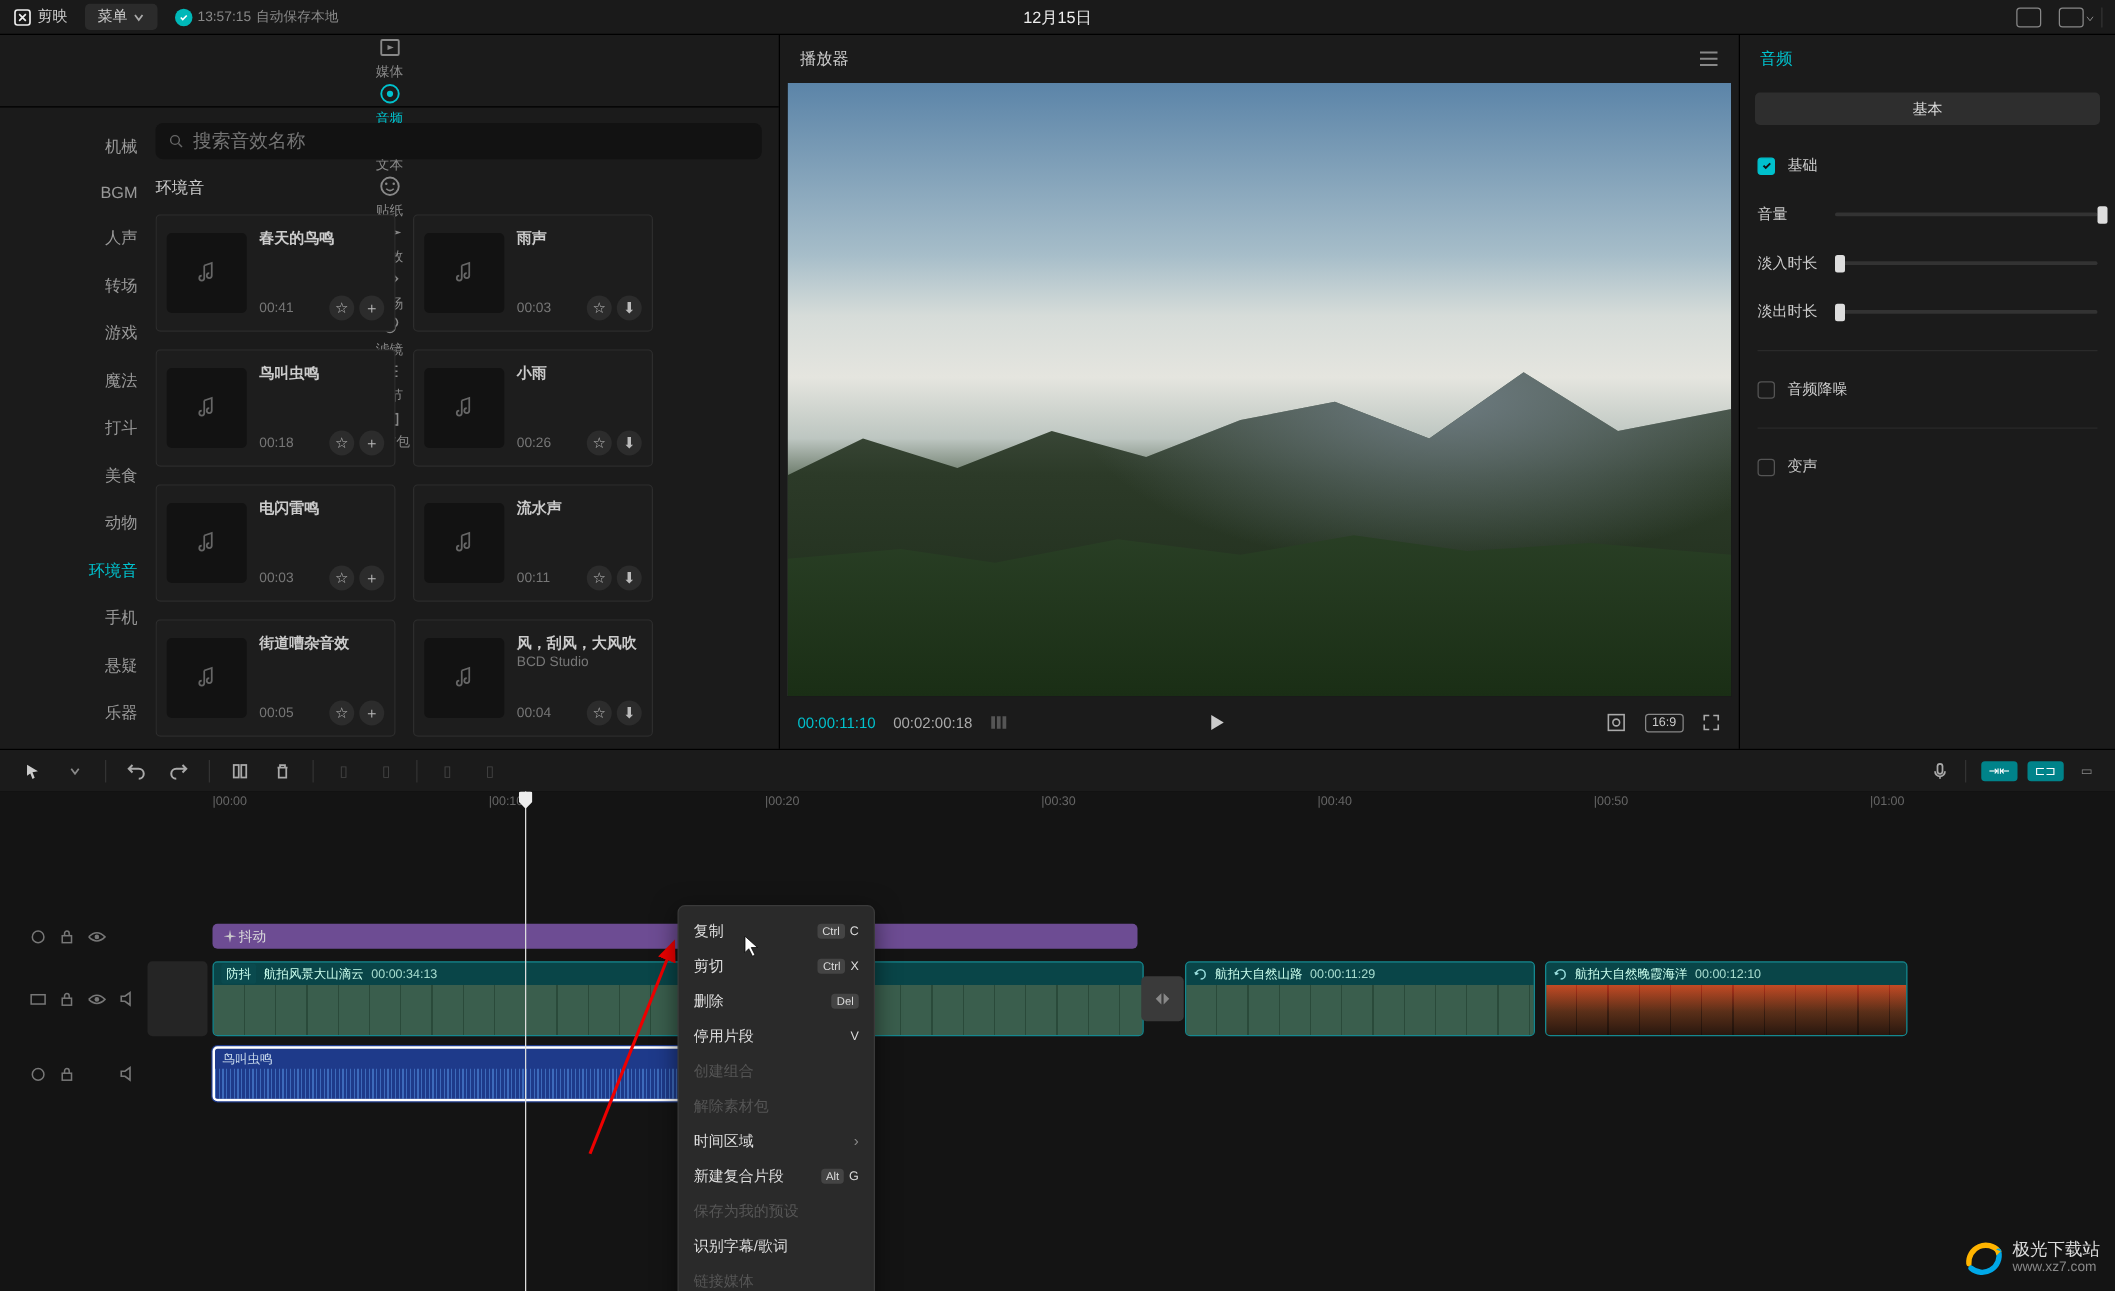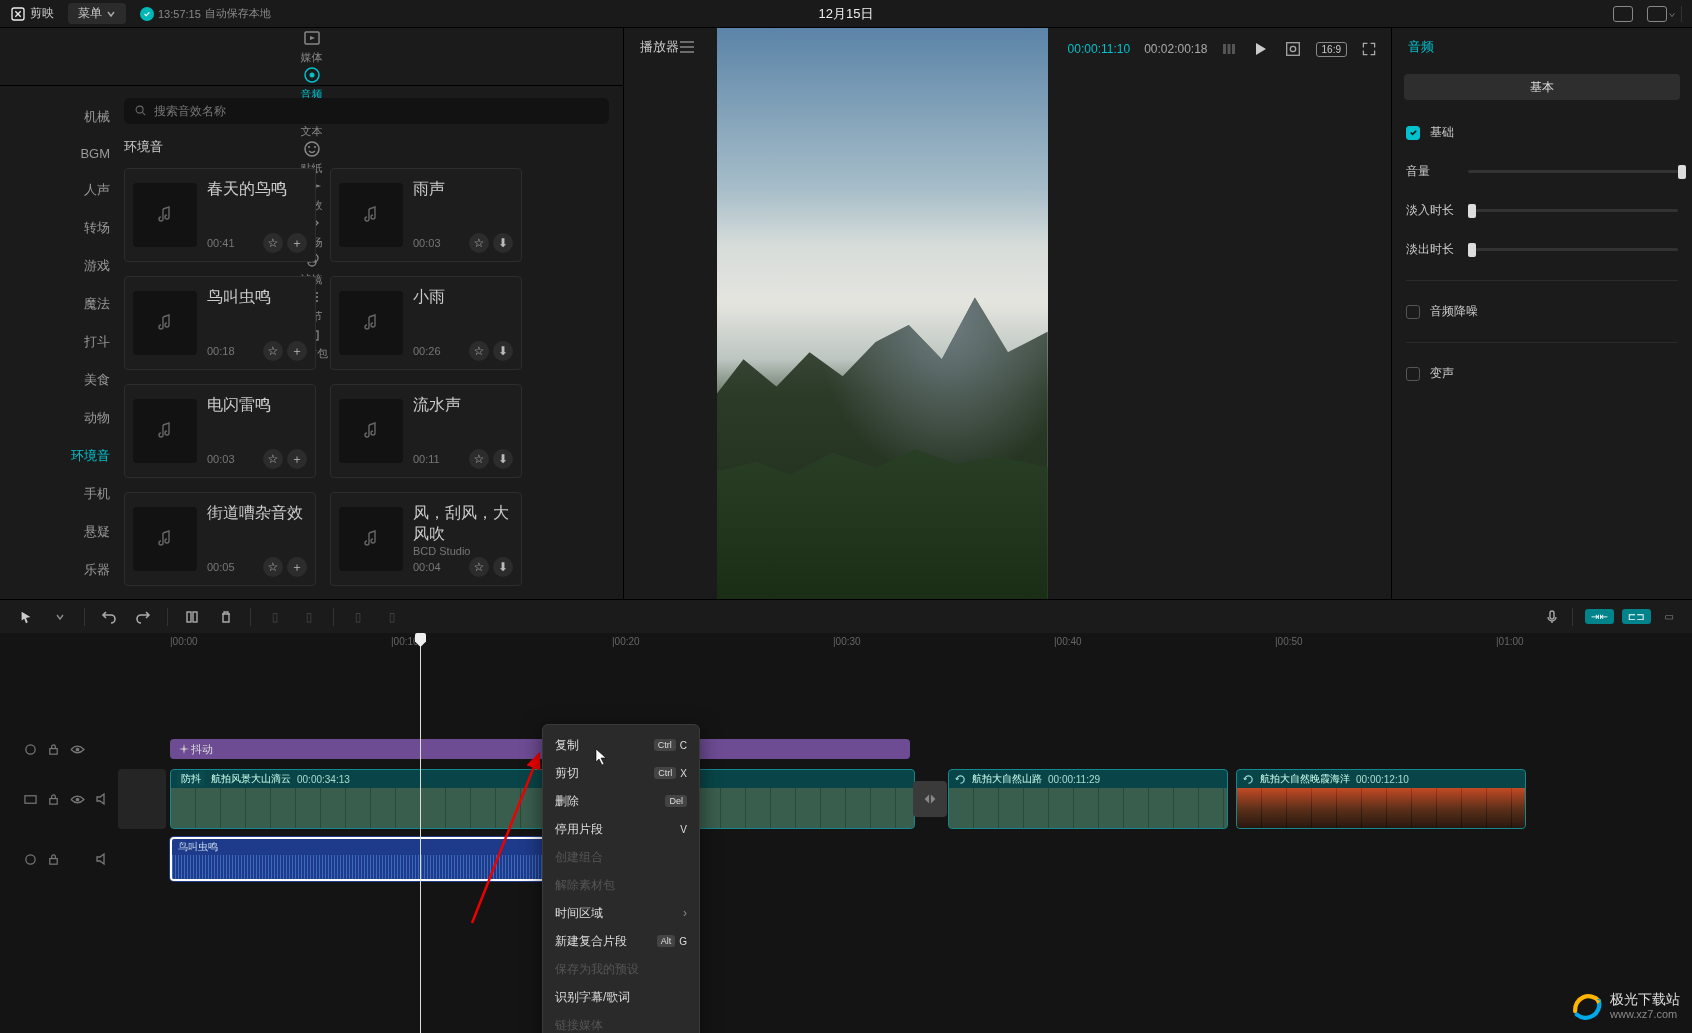--- a/index.html
+++ b/index.html
@@ -24,35 +24,35 @@
 .tool-tabs { height: 58px; display: flex; align-items: center; padding: 0 20px; border-bottom: 1px solid #000; flex-direction: column; }
 .tool-tab { width: 58px; display: flex; flex-direction: column; align-items: center; gap: 2px; font-size: 11px; color: #888; cursor: pointer; }
 .tool-tab.active { color: #00c1cd; }
 .tool-tab .ico { width: 20px; height: 20px; display: flex; align-items: center; justify-content: center; }
 .left-body { flex: 1; display: flex; overflow: hidden; }
 .cat-sidebar { width: 110px; padding: 12px 0; overflow-y: auto; }
 .cat-item { padding: 10px 0 10px 32px; font-size: 13px; color: #999; cursor: pointer; text-align: right; }
 .cat-item.active { color: #00c1cd; }
 .assets { flex: 1; padding: 12px 14px; overflow-y: auto; }
 .search-box { display: flex; align-items: center; gap: 6px; padding: 6px 10px; background: #121212; border-radius: 6px; margin-bottom: 14px; }
-.search-box input { background: transparent; border: none; color: #ccc; outline: none; flex: 1; font-size: 12px; }
+.search-box input { background: transparent; border: none; color: #ccc; outline: none; flex: 1; font-size: 15px; }
 .assets .section-title { font-size: 13px; color: #ccc; margin-bottom: 12px; }
 .asset-grid { display: grid; grid-template-columns: 192px 192px; gap: 14px; }
 .asset-card { height: 94px; border: 1px solid #2d2d2d; border-radius: 4px; display: flex; padding: 8px; position: relative; background: #1d1d1d; }
 .asset-card .thumb { width: 64px; height: 64px; border-radius: 4px; background: #121212; display: flex; align-items: center; justify-content: center; margin-top: 6px; }
 .asset-card .info { flex: 1; padding-left: 10px; display: flex; flex-direction: column; }
-.asset-card .name { font-size: 16px; color: #ccc; margin-top: 2px; }
+.asset-card .name { font-size: 12px; color: #ccc; margin-top: 2px; font-weight: bold; }
 .asset-card .subtitle { font-size: 11px; color: #777; }
 .asset-card .bottom { margin-top: auto; display: flex; align-items: center; justify-content: space-between; }
 .asset-card .duration { font-size: 11px; color: #777; }
 .asset-card .actions { display: flex; gap: 4px; }
 .asset-card .ab { width: 20px; height: 20px; border-radius: 50%; background: #2c2c2c; display: flex; align-items: center; justify-content: center; font-size: 12px; cursor: pointer; color: #bbb; }
 
 
-.player-panel { flex: 1; background: #1b1b1b; border-right: 1px solid #000; display: flex; flex-direction: row; }
+.player-panel { flex: 1; background: #1b1b1b; border-right: 1px solid #000; display: flex; flex-direction: column; }
 .player-header { height: 38px; display: flex; align-items: center; padding: 0 16px; font-size: 13px; }
 .player-header .burger { margin-left: auto; }
 .player-body { flex: 1; padding: 0 6px; }
 .preview { width: 100%; height: 100%; background: #000; position: relative; overflow: hidden; }
 .preview .sky { position: absolute; inset: 0; background: linear-gradient(#5b84a8 0%, #a6bdc9 28%, #d6dcd9 38%, #e5e5df 48%, #bdc6c1 58%, #6f7e6e 64%); }
 .preview .mtn { position: absolute; bottom: 0; left: 0; right: 0; height: 60%; background: radial-gradient(ellipse at 70% 20%, #6c7a7f 0%, transparent 40%), linear-gradient(#566257 0%, #2c3a28 40%, #1b2a18 100%); clip-path: polygon(0 40%, 8% 30%, 18% 38%, 28% 28%, 38% 35%, 48% 25%, 58% 20%, 68% 30%, 78% 12%, 88% 28%, 100% 22%, 100% 100%, 0 100%); }
 .preview .fg { position: absolute; bottom: 0; left: 0; right: 0; height: 32%; background: linear-gradient(#2c4228 0%, #1a2e15 100%); clip-path: polygon(0 30%, 12% 25%, 22% 32%, 35% 20%, 48% 28%, 60% 18%, 72% 26%, 85% 22%, 100% 28%, 100% 100%, 0 100%); }
 .player-controls { height: 42px; display: flex; align-items: center; padding: 0 14px; gap: 14px; }
 .player-controls .time-cur { color: #00c1cd; font-size: 12px; }
 .player-controls .time-tot { color: #aaa; font-size: 12px; }

